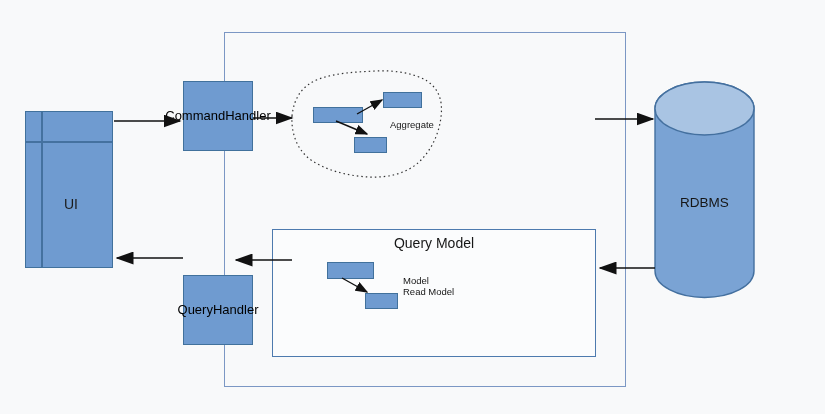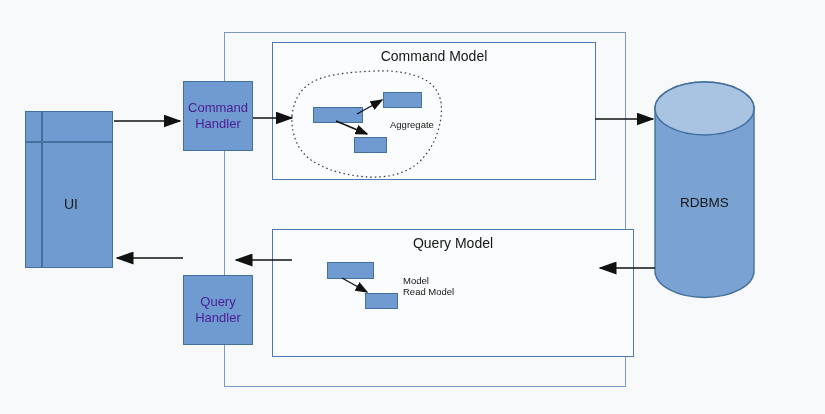--- a/index.html
+++ b/index.html
@@ -20,40 +20,40 @@
     border: 1.5px solid #7b97c4;
     background: transparent;
     z-index: 1;
   }
   .model-box {
     border: 1.4px solid #4d7aae;
     background: #fbfcfd;
     z-index: 2;
   }
   .model-box.command { left: 272px; top: 42px;  width: 322px; height: 136px; }
-  .model-box.query   { left: 272px; top: 229px; width: 322px; height: 126px; padding-left: 38px; }
+  .model-box.query   { left: 272px; top: 229px; width: 322px; height: 126px; }
   .model-title {
     position: absolute; left: 0; top: 5px; width: 100%;
     text-align: center; font-size: 14px; color: #161616;
   }
 
   
   .blue { background: #6f9bd0; border: 1.4px solid #41719c; }
   .ui-box   { left: 25px;  top: 111px; width: 86px; height: 155px; z-index: 3; }
   .ui-vline { position: absolute; left: 15px; top: 0;  width: 1.5px; height: 100%; background: #44719f; }
   .ui-hline { position: absolute; left: 0;  top: 29px; width: 100%;  height: 1.5px; background: #44719f; }
   .ui-label {
     position: absolute; left: 16px; top: 84px; width: 58px;
     text-align: center; font-size: 14px;
   }
   .handler {
     z-index: 3;
-    display: flex; flex-direction: column;
+    display: flex; flex-direction: row;
     align-items: center; justify-content: center;
-    text-align: center; font-size: 13px; line-height: 16px; color: #4c1d95;
+    text-align: center; font-size: 13px; line-height: 16px; color: #000000;
   }
   .handler.command { left: 183px; top: 81px;  width: 68px; height: 68px; }
   .handler.query   { left: 183px; top: 248px; width: 68px; height: 68px; margin-top: 27px; }
 
   
   .entity { z-index: 3; background: #6f9bd0; border: 1px solid #41719c; }
   .entity.a { left: 313px; top: 107px; width: 48px; height: 14px; }
   .entity.b { left: 383px; top: 92px;  width: 37px; height: 14px; }
   .entity.c { left: 354px; top: 137px; width: 31px; height: 14px; }
   .entity.d { left: 327px; top: 262px; width: 45px; height: 15px; }
@@ -76,23 +76,20 @@
     z-index: 6; pointer-events: none;
   }
 </style>
 </head>
 <body>
 
 <div class="stage">
 
   <div class="abs outer-box"></div>
 
-  <div class="abs model-box command">
-    <div class="model-title">Command Model</div>
-  </div>
 
   <div class="abs model-box query">
     <div class="model-title">Query Model</div>
   </div>
 
   <div class="abs blue ui-box">
     <div class="ui-vline"></div>
     <div class="ui-hline"></div>
     <div class="ui-label">UI</div>
   </div>

